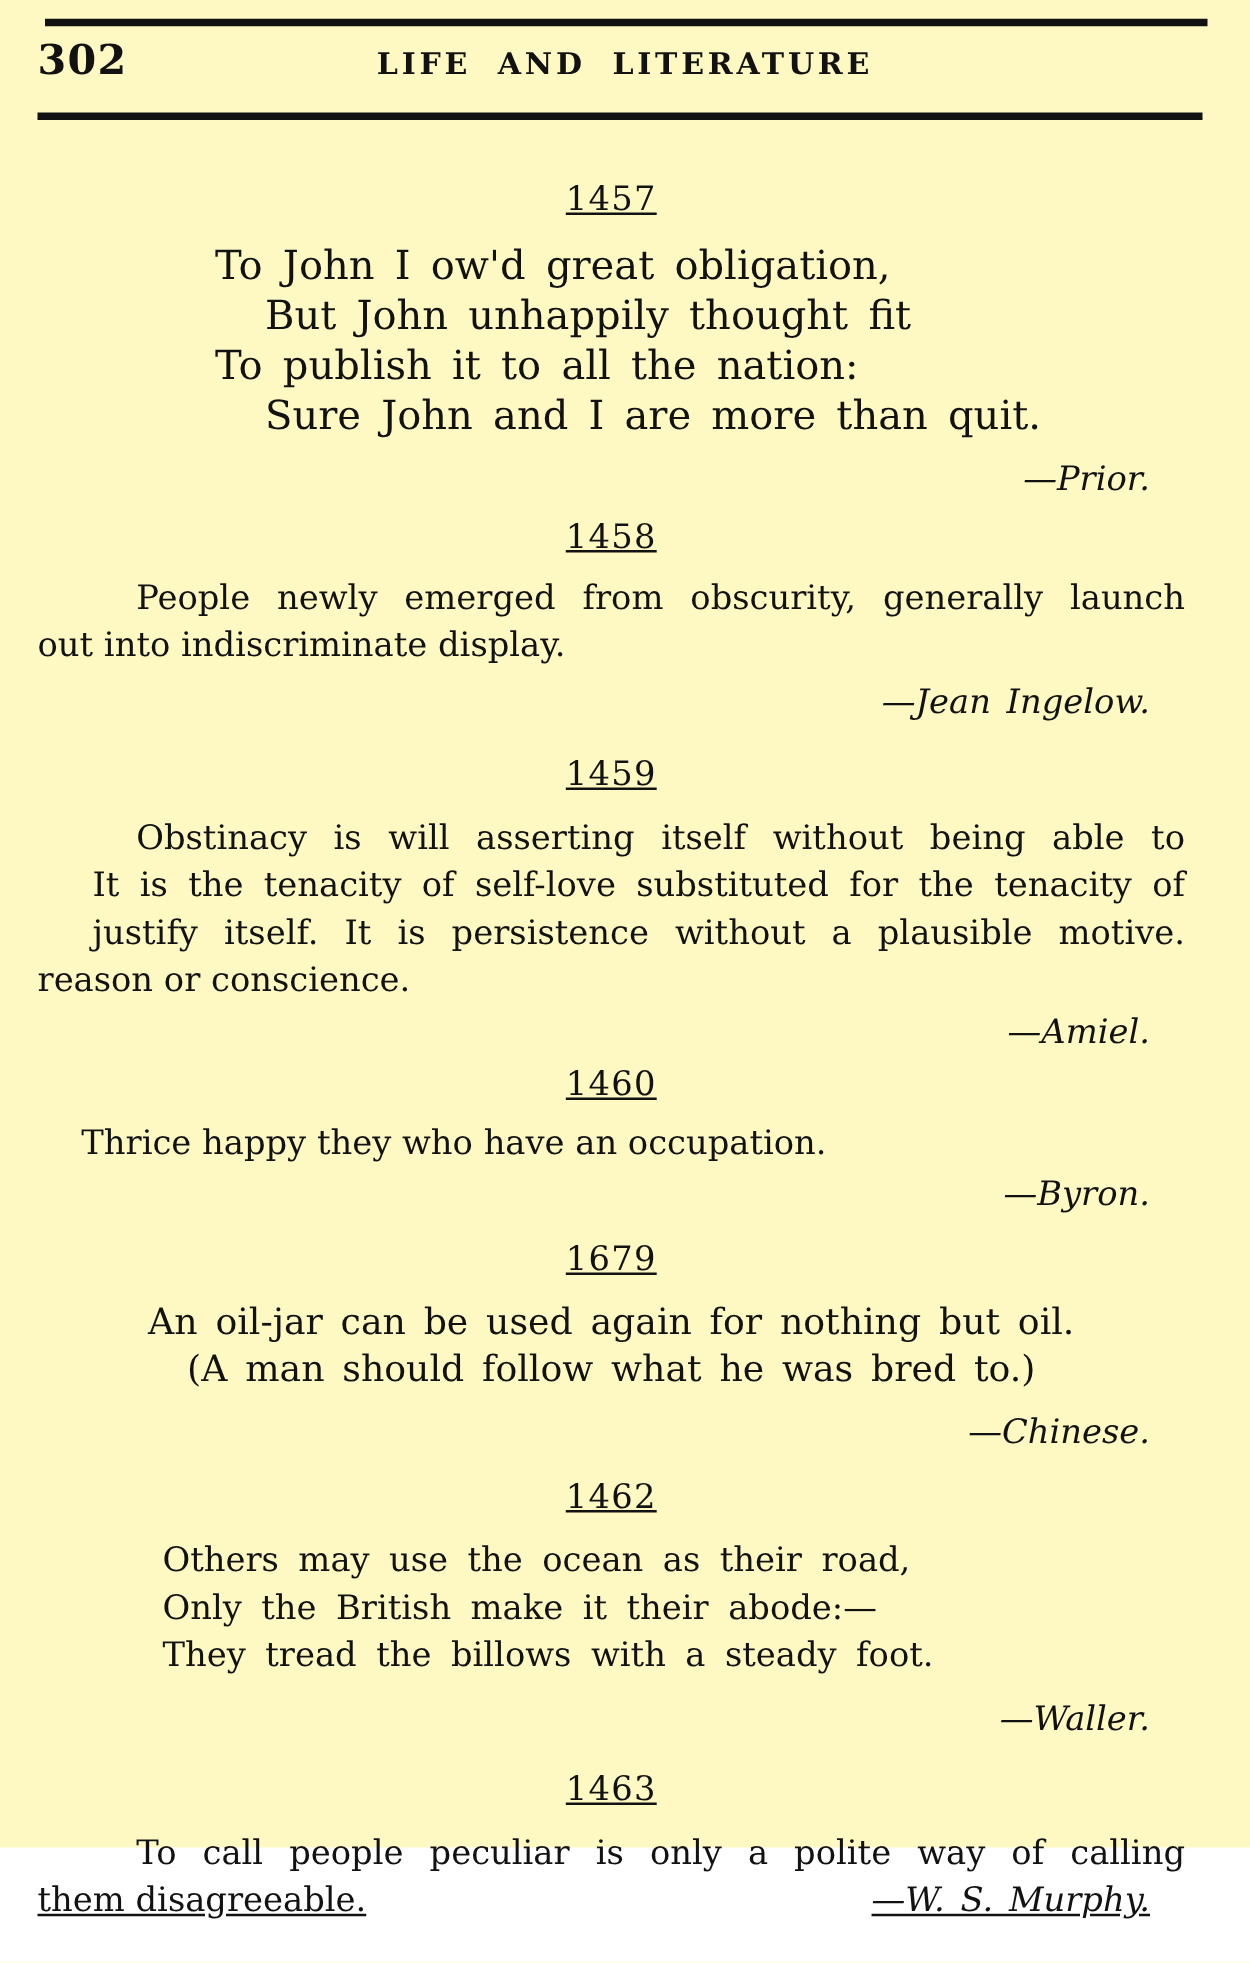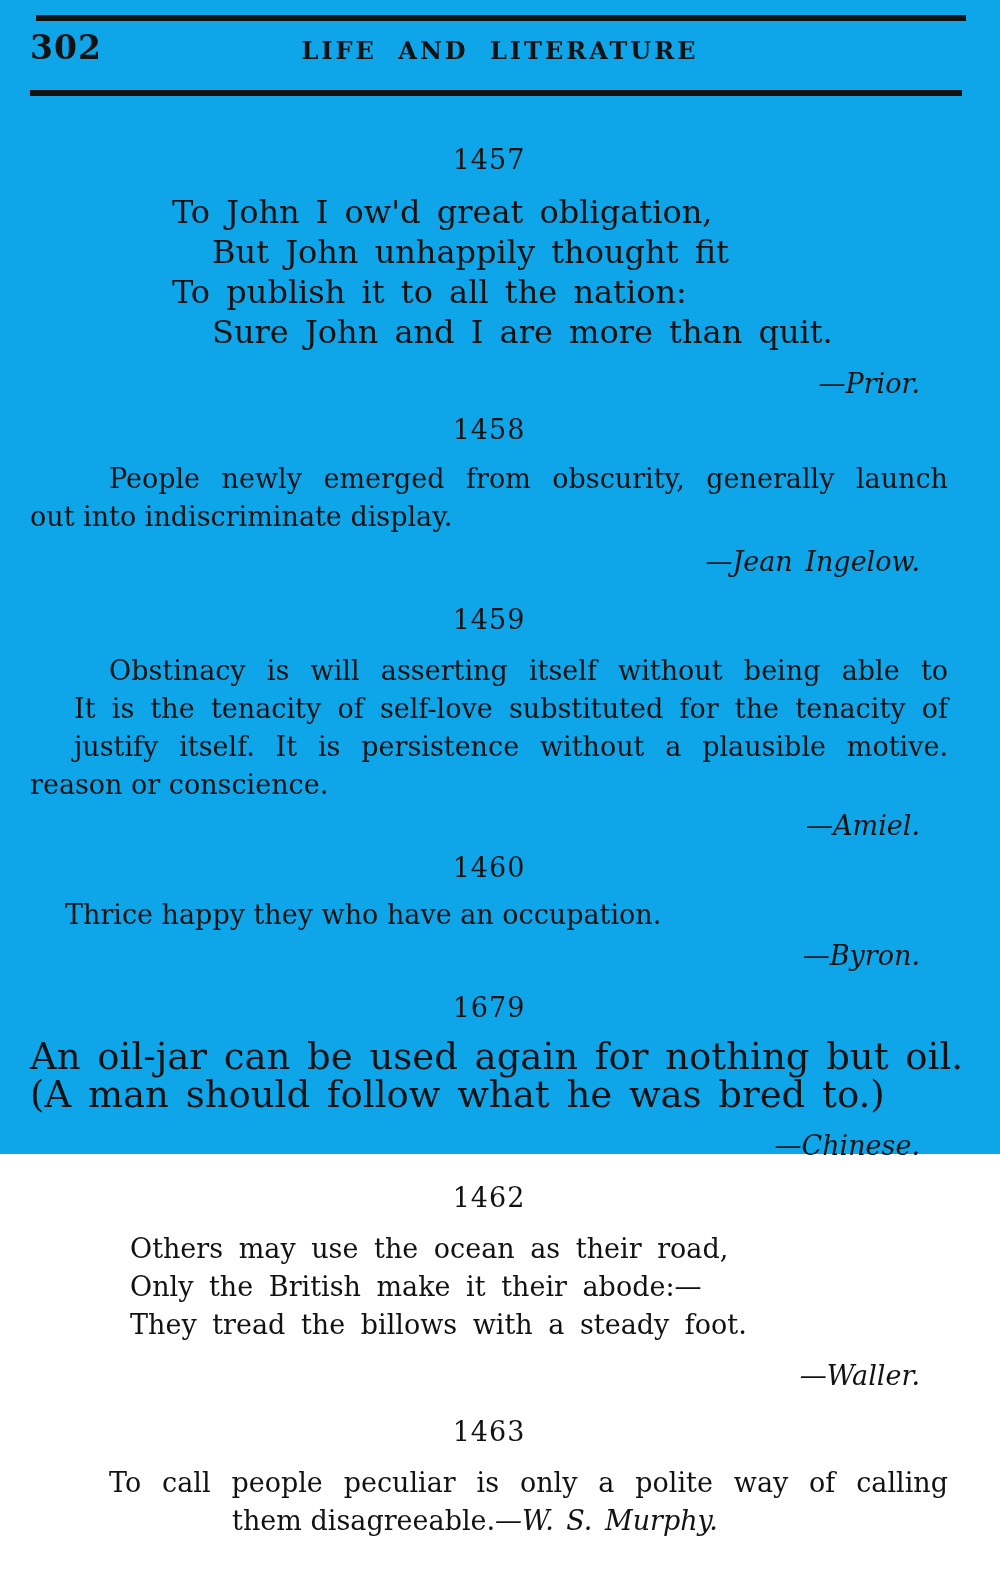--- a/index.html
+++ b/index.html
@@ -5,22 +5,22 @@
   html, body { margin: 0; padding: 0; }
   body {
     width: 1000px; height: 1570px;
     background: #ffffff;
     font-family: "DejaVu Serif", serif;
     color: #121212;
     overflow: hidden;
   }
   .page {
     position: relative;
-    width: 1000px; height: 1154px;
-    background: #0ea5e9;
+    width: 1000px; height: 1478px;
+    background: #fef9c3;
   }
   
   .rule { position: absolute; background: #121212; }
   .rule-top    { left: 36px; right: 34px; top: 15px; height: 6px; }
   .rule-bottom { left: 30px; right: 38px; top: 90px; height: 6px; }
   .page-num {
     position: absolute; left: 30px; top: 28px;
     font-size: 33px; font-weight: bold; letter-spacing: 1px;
   }
   .running-title {
@@ -30,40 +30,40 @@
     letter-spacing: 3px; word-spacing: 10px;
   }
   
   .content {
     position: absolute; top: 96px; left: 0; right: 0;
     padding: 0 52px 0 30px; 
   }
   .q-number {
     margin: 0; text-align: center;
     font-size: 27px; font-weight: normal; letter-spacing: 1px;
-    height: 32px; line-height: 32px;
+    height: 32px; line-height: 32px; text-decoration: underline;
   }
   .attr {
     text-align: right; padding-right: 28px;
     font-style: italic; font-size: 27px;
     height: 36px; line-height: 36px;
     word-spacing: 4px;
   }
   .pline {
     font-size: 27px; line-height: 38px;
   }
   .just { text-align: justify; text-align-last: justify; margin-left: 44px; }
   .indent-first { text-indent: 35px; }
   .verse { font-size: 32px; line-height: 40px; word-spacing: 6px; }
   .vline { white-space: nowrap; }
   .v1457 { padding-left: 142px; }
   .v1457 .ind { padding-left: 40px; }
   .v1462 { padding-left: 100px; font-size: 27px; line-height: 38px; word-spacing: 7px; }
-  .v1461 { font-size: 37px; line-height: 38px; word-spacing: 5px; }
-  .split-row { display: flex; justify-content: center; }
+  .v1461 { text-align: center; font-size: 29px; line-height: 38px; word-spacing: 5px; }
+  .split-row { display: flex; justify-content: space-between; text-decoration: underline; }
   .split-row .attr-inline {
     font-style: italic; padding-right: 28px; word-spacing: 4px;
   }
   
   .mt48 { margin-top: 48px; } .mt24 { margin-top: 24px; }
   .mt22 { margin-top: 22px; } .mt18 { margin-top: 18px; }
   .mt16 { margin-top: 16px; } .mt14 { margin-top: 14px; }
   .mt12 { margin-top: 12px; } .mt8  { margin-top: 8px; }
   .mt6  { margin-top: 14px; }  .mt4  { margin-top: 4px; }
 </style>

